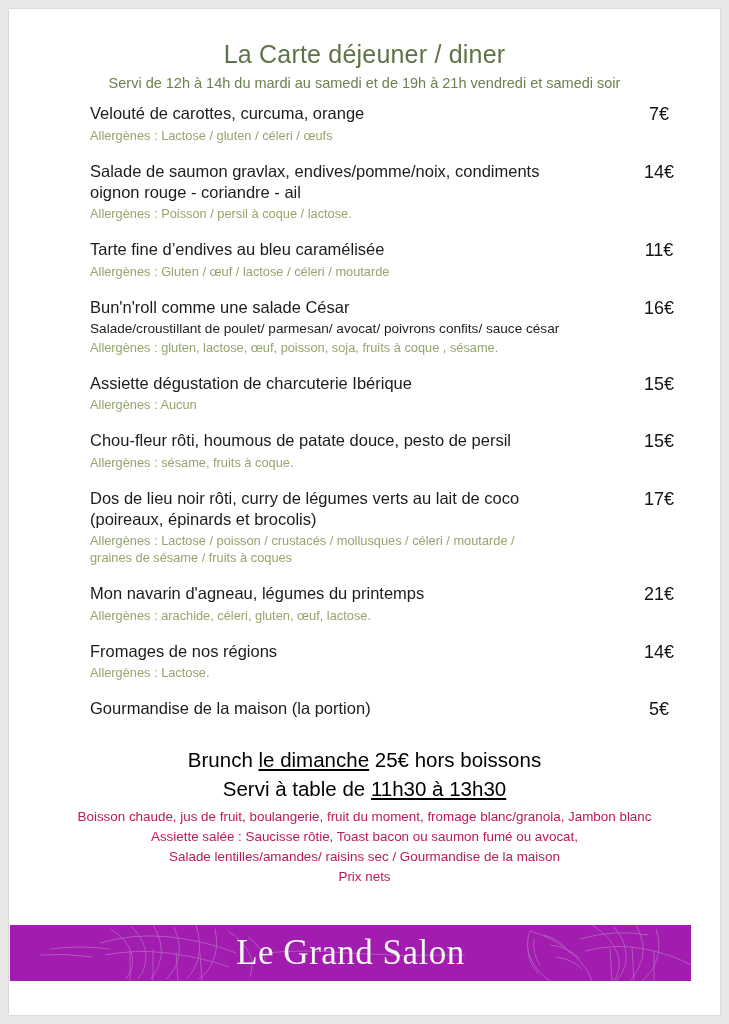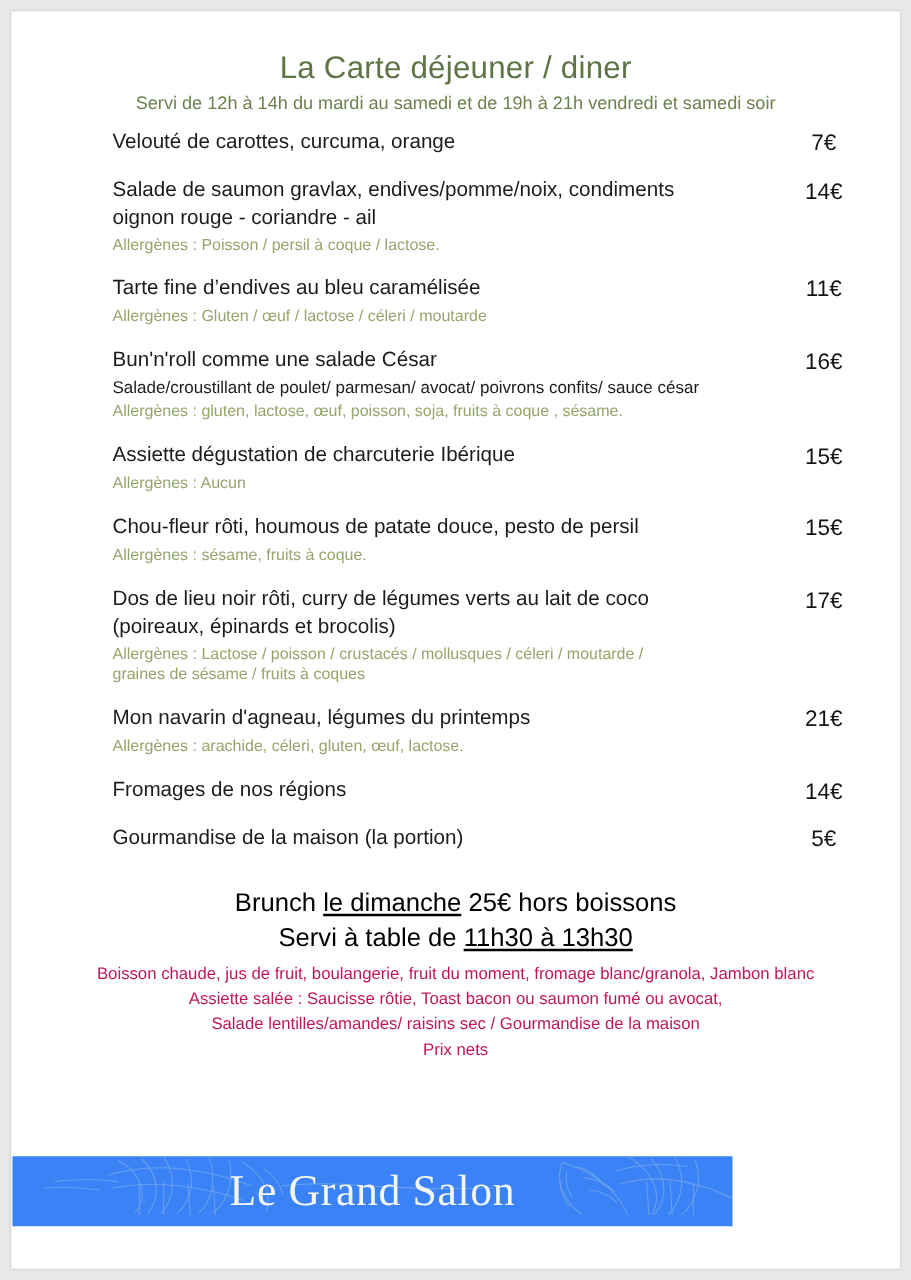--- a/index.html
+++ b/index.html
@@ -112,23 +112,23 @@
     margin-top: 4px;
     font-weight: 400;
   }
   .brunch-detail div { white-space: nowrap; }
 
   
   .banner {
     position: absolute;
     left: 1px;
     top: 916px;
-    width: 576px;
+    width: 681px;
     height: 56px;
-    background: #3b82f6;
+    background: #a21caf;
     overflow: hidden;
   }
   .banner-art {
     position: absolute;
     inset: 0;
     opacity: 0.30;
   }
   .banner-title {
     position: relative;
     text-align: center;
@@ -149,20 +149,23 @@
     <div class="menu-title">La Carte déjeuner / diner</div>
     <div class="menu-subtitle">Servi de 12h à 14h du mardi au samedi et de 19h à 21h vendredi et samedi soir</div>
   </div>
 
   <div class="dishes">
       <div class="dish">
         <div class="dish-head">
           <div class="dish-name">Velouté de carottes, curcuma, orange</div>
           <div class="dish-price">7€</div>
         </div>
+        <div class="dish-allerg">
+          <div>Allergènes : Lactose / gluten / céleri / œufs</div>
+        </div>
       </div>
       <div class="dish">
         <div class="dish-head">
           <div class="dish-name">Salade de saumon gravlax, endives/pomme/noix, condiments oignon rouge - coriandre - ail</div>
           <div class="dish-price">14€</div>
         </div>
         <div class="dish-allerg">
           <div>Allergènes : Poisson / persil à coque / lactose.</div>
         </div>
       </div>
@@ -219,20 +222,23 @@
           <div class="dish-price">21€</div>
         </div>
         <div class="dish-allerg">
           <div>Allergènes : arachide, céleri, gluten, œuf, lactose.</div>
         </div>
       </div>
       <div class="dish">
         <div class="dish-head">
           <div class="dish-name">Fromages de nos régions</div>
           <div class="dish-price">14€</div>
+        </div>
+        <div class="dish-allerg">
+          <div>Allergènes : Lactose.</div>
         </div>
       </div>
       <div class="dish">
         <div class="dish-head">
           <div class="dish-name">Gourmandise de la maison (la portion)</div>
           <div class="dish-price">5€</div>
         </div>
       </div>
     </div>
 

